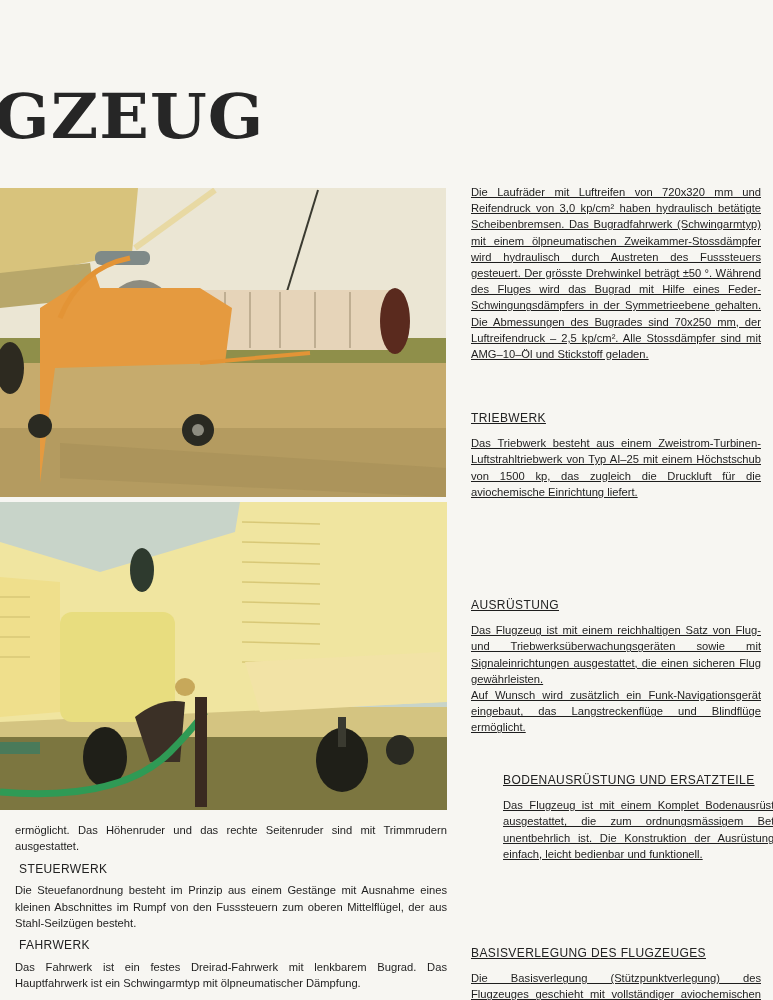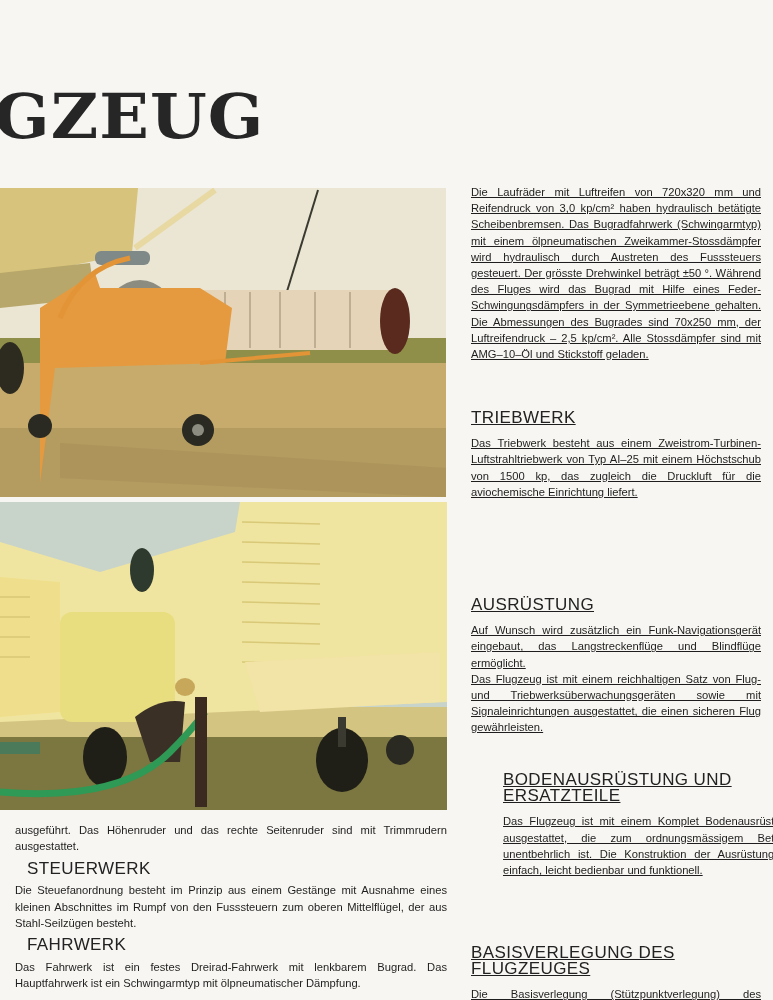--- a/index.html
+++ b/index.html
@@ -20,24 +20,24 @@
   .photo1 { top: 188px; width: 446px; height: 309px;
     background:
       linear-gradient(180deg, rgba(0,0,0,0) 55%, rgba(0,0,0,0) 100%),
       linear-gradient(180deg, #ece7d6 0%, #e8e2cf 50%, #b9a46a 52%, #c9ae70 60%, #b59c5e 100%);
   }
   .photo2 { top: 502px; width: 447px; height: 308px;
     background: linear-gradient(180deg, #c9d4c6 0%, #d8d7b0 20%, #efe09c 40%, #e6d06a 70%, #7a7438 85%, #6e6a3a 100%);
   }
   .col-right { position: absolute; left: 471px; width: 290px; font-size: 11.2px; line-height: 16.2px; text-decoration: underline; }
   .col-right p { margin: 0; text-align: justify; }
-  .head { font-size: 17px; letter-spacing: 0.4px; margin: 0 0 9px 0; color: #222; }
+  .head { font-size: 12px; letter-spacing: 0.4px; margin: 0 0 9px 0; color: #222; }
   .col-left { position: absolute; left: 15px; top: 822px; width: 432px; font-size: 11.2px; line-height: 16.4px; }
   .col-left p { margin: 0; text-align: justify; }
-  .col-left .head { margin: 6px 0 5px 12px; }
+  .col-left .head { margin: 6px 0 5px 4px; }
 </style>
 </head>
 <body>
 
 <div class="title">GZEUG</div>
 
 <div class="photo photo1">
   <svg width="446" height="309" viewBox="0 0 446 309">
     <rect x="0" y="0" width="446" height="170" fill="#ebe6d4"></rect>
     <rect x="0" y="150" width="446" height="30" fill="#8f8f4a"></rect>
@@ -118,33 +118,33 @@
   <p>Die Laufräder mit Luftreifen von 720x320 mm und Reifendruck von 3,0 kp/cm² haben hydraulisch betätigte Scheibenbremsen. Das Bugradfahrwerk (Schwingarmtyp) mit einem ölpneumatischen Zweikammer-Stossdämpfer wird hydraulisch durch Austreten des Fusssteuers gesteuert. Der grösste Drehwinkel beträgt ±50 °. Während des Fluges wird das Bugrad mit Hilfe eines Feder-Schwingungsdämpfers in der Symmetrieebene gehalten. Die Abmessungen des Bugrades sind 70x250 mm, der Luftreifendruck – 2,5 kp/cm². Alle Stossdämpfer sind mit AMG–10–Öl und Stickstoff geladen.</p>
 </div>
 
 <div class="col-right" style="top:410px;">
   <div class="head">TRIEBWERK</div>
   <p>Das Triebwerk besteht aus einem Zweistrom-Turbinen-Luftstrahltriebwerk von Typ AI–25 mit einem Höchstschub von 1500 kp, das zugleich die Druckluft für die aviochemische Einrichtung liefert.</p>
 </div>
 
 <div class="col-right" style="top:597px;">
   <div class="head">AUSRÜSTUNG</div>
+  <p>Das Flugzeug ist mit einem reichhaltigen Satz von Flug- und Triebwerksüberwachungsgeräten sowie mit Signaleinrichtungen ausgestattet, die einen sicheren Flug gewährleisten.</p>
   <p>Auf Wunsch wird zusätzlich ein Funk-Navigationsgerät eingebaut, das Langstreckenflüge und Blindflüge ermöglicht.</p>
-  <p>Das Flugzeug ist mit einem reichhaltigen Satz von Flug- und Triebwerksüberwachungsgeräten sowie mit Signaleinrichtungen ausgestattet, die einen sicheren Flug gewährleisten.</p>
 </div>
 
 <div class="col-right" style="top:772px;margin-left:32px;">
   <div class="head">BODENAUSRÜSTUNG UND ERSATZTEILE</div>
   <p>Das Flugzeug ist mit einem Komplet Bodenausrüstung ausgestattet, die zum ordnungsmässigem Betrieb unentbehrlich ist. Die Konstruktion der Ausrüstung ist einfach, leicht bedienbar und funktionell.</p>
 </div>
 
 <div class="col-right" style="top:901px;margin-top:44px;">
   <div class="head">BASISVERLEGUNG DES FLUGZEUGES</div>
   <p>Die Basisverlegung (Stützpunktverlegung) des Flugzeuges geschieht mit vollständiger aviochemischen Einrichtung und mit unumgänglicher Bodenausrüstung an Bord.</p>
 </div>
 
 <div class="col-left">
-  <p>ausgeführt. Das Höhenruder und das rechte Seitenruder sind mit Trimmrudern ausgestattet.</p>
+  <p>ermöglicht. Das Höhenruder und das rechte Seitenruder sind mit Trimmrudern ausgestattet.</p>
   <div class="head">STEUERWERK</div>
   <p>Die Steuefanordnung besteht im Prinzip aus einem Gestänge mit Ausnahme eines kleinen Abschnittes im Rumpf von den Fusssteuern zum oberen Mittelflügel, der aus Stahl-Seilzügen besteht.</p>
   <div class="head">FAHRWERK</div>
   <p>Das Fahrwerk ist ein festes Dreirad-Fahrwerk mit lenkbarem Bugrad. Das Hauptfahrwerk ist ein Schwingarmtyp mit ölpneumatischer Dämpfung.</p>
 </div>
 
 </body></html>

